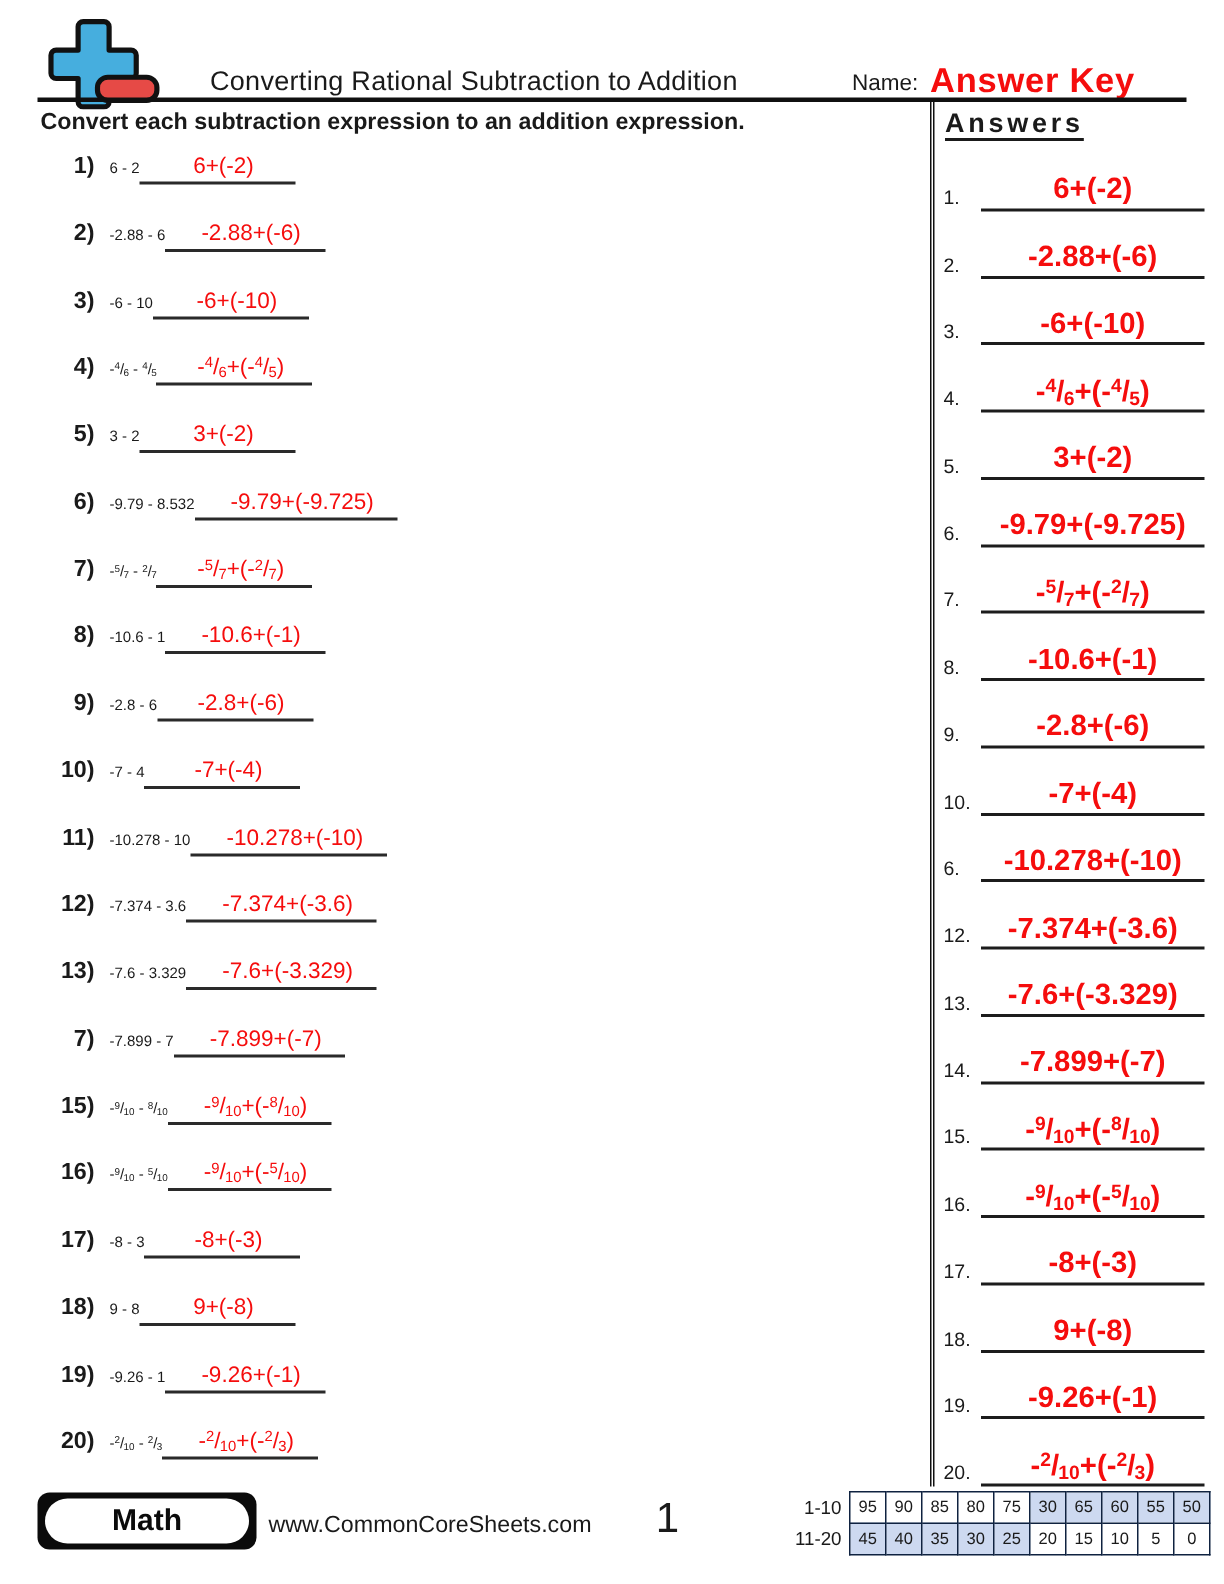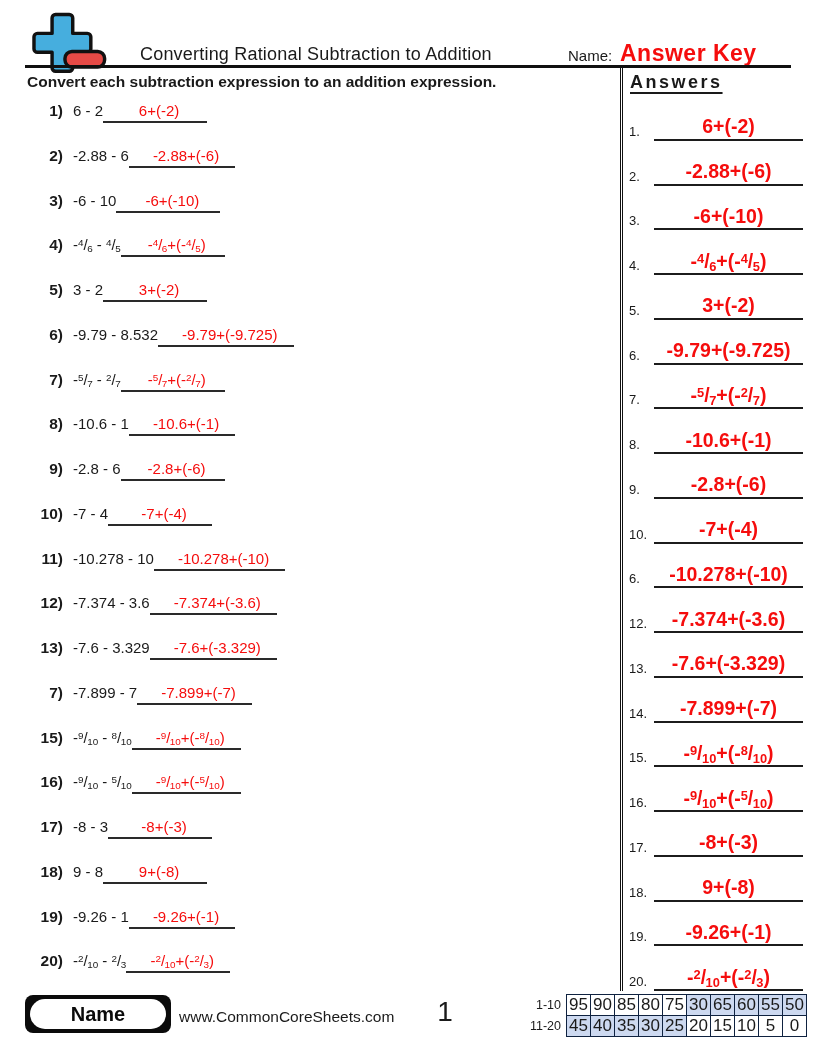--- a/index.html
+++ b/index.html
@@ -23,21 +23,21 @@
     letter-spacing:2.5px;text-decoration:underline;text-underline-offset:4px;text-decoration-thickness:2px;}
 
   
   .vsep{left:620px;top:67px;height:924px;width:3px;
     border-left:1.7px solid #101010;border-right:1.7px solid #101010;box-sizing:border-box;}
 
   
   .problems{left:27px;top:96px;width:575px;}
   .q-row{height:44.75px;box-sizing:border-box;padding-top:6px;display:flex;align-items:baseline;}
   .qnum{display:inline-block;width:36px;text-align:right;font-weight:bold;font-size:15.5px;margin-right:10px;flex:none;}
-  .expr{font-size:15px;white-space:nowrap;}
+  .expr{font-size:10px;white-space:nowrap;}
   .ansline{display:inline-block;border-bottom:2.4px solid var(--line);padding:0 16px 1px 24px;
     min-width:64px;text-align:center;}
   .ansline-text{color:var(--red);font-size:15px;white-space:nowrap;}
 
   
   .answers-list{left:629px;top:96px;width:174px;}
   .a-row{height:44.75px;display:flex;align-items:flex-end;}
   .anum{flex:none;width:25px;font-size:13px;padding-bottom:2px;}
   .aline{flex:1;border-bottom:2px solid #1c1c1c;text-align:center;}
   .aline-text{display:inline-block;font-weight:bold;font-size:19.5px;line-height:1.05;
@@ -50,21 +50,21 @@
 
   
   .footer-logo{left:25px;top:995px;width:146px;height:38px;background:#0b0b0b;border-radius:8px;}
   .footer-pill{position:absolute;left:5px;top:4px;right:5px;bottom:4px;background:#fff;border-radius:15px;
     display:flex;align-items:center;justify-content:center;font-weight:bold;font-size:20px;color:#0b0b0b;}
   .site{left:179px;top:1008px;font-size:15.5px;}
   .page-num{left:405px;top:996px;width:80px;text-align:center;font-size:28px;}
   .score{left:528px;top:994px;border-collapse:collapse;}
   .score td{padding:0;}
   .score .lbl{border:none;font-size:12.5px;text-align:right;padding-right:5px;min-width:33px;}
-  .score .cell{border:1.7px solid #0f2240;width:23px;height:19.8px;text-align:center;font-size:17px;background:#fff;}
+  .score .cell{border:1.7px solid #0f2240;width:23px;height:19.8px;text-align:center;font-size:11px;background:#fff;}
   .score .hl{background:var(--hl,#cdd9f0);}
 </style>
 </head>
 <body style="--red: #f50d0d; --hl: #cdd9f0;">
 
 <div class="abs logo">
   <svg width="84" height="62" viewBox="0 0 95 72">
     <path id="plus-shape" d="M33 4 h16 a4 4 0 0 1 4 4 v18 h17 a4 4 0 0 1 4 4 v14 a4 4 0 0 1 -4 4 h-17 v18 a4 4 0 0 1 -4 4 h-16 a4 4 0 0 1 -4 -4 v-18 h-17 a4 4 0 0 1 -4 -4 v-14 a4 4 0 0 1 4 -4 h17 v-18 a4 4 0 0 1 4 -4 z" fill="#46aede" stroke="#111" stroke-width="4" stroke-linejoin="round"></path>
     <rect id="minus-shape" x="44" y="47" width="46" height="18" rx="8" fill="#e64a46" stroke="#111" stroke-width="4"></rect>
   </svg>
@@ -296,21 +296,21 @@
     <span class="aline"><span class="aline-text">-9.26+(-1)</span></span>
   </div>
 
   <div class="a-row">
     <span class="anum">20.</span>
     <span class="aline"><span class="aline-text">-<sup>2</sup><span class="fslash">/</span><sub>10</sub>+(-<sup>2</sup><span class="fslash">/</span><sub>3</sub>)</span></span>
   </div>
 </div>
 
 <div class="abs footer-logo">
-  <div class="footer-pill">Name</div>
+  <div class="footer-pill">Math</div>
 </div>
 <div class="abs site">www.CommonCoreSheets.com</div>
 <div class="abs page-num">1</div>
 
 <table class="abs score">
   <tbody>
       <tr>
     <td class="lbl">1-10</td>
   <td class="cell">95</td>
         <td class="cell">90</td>

